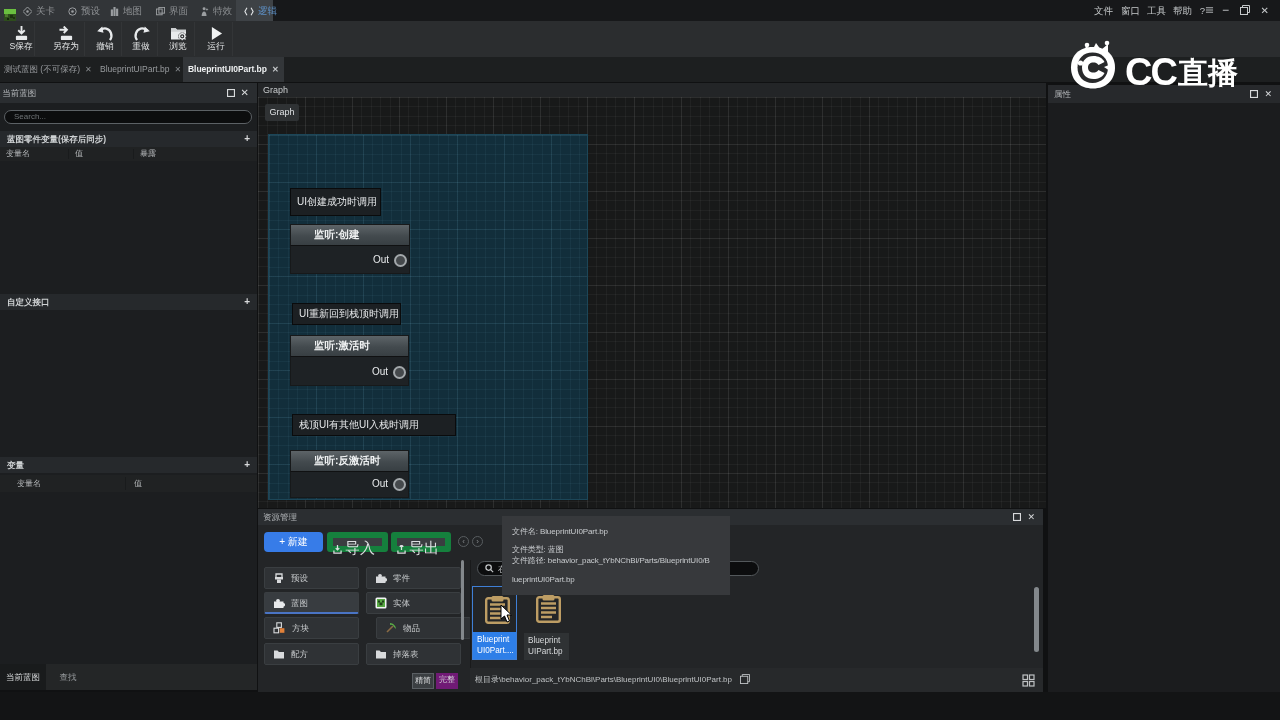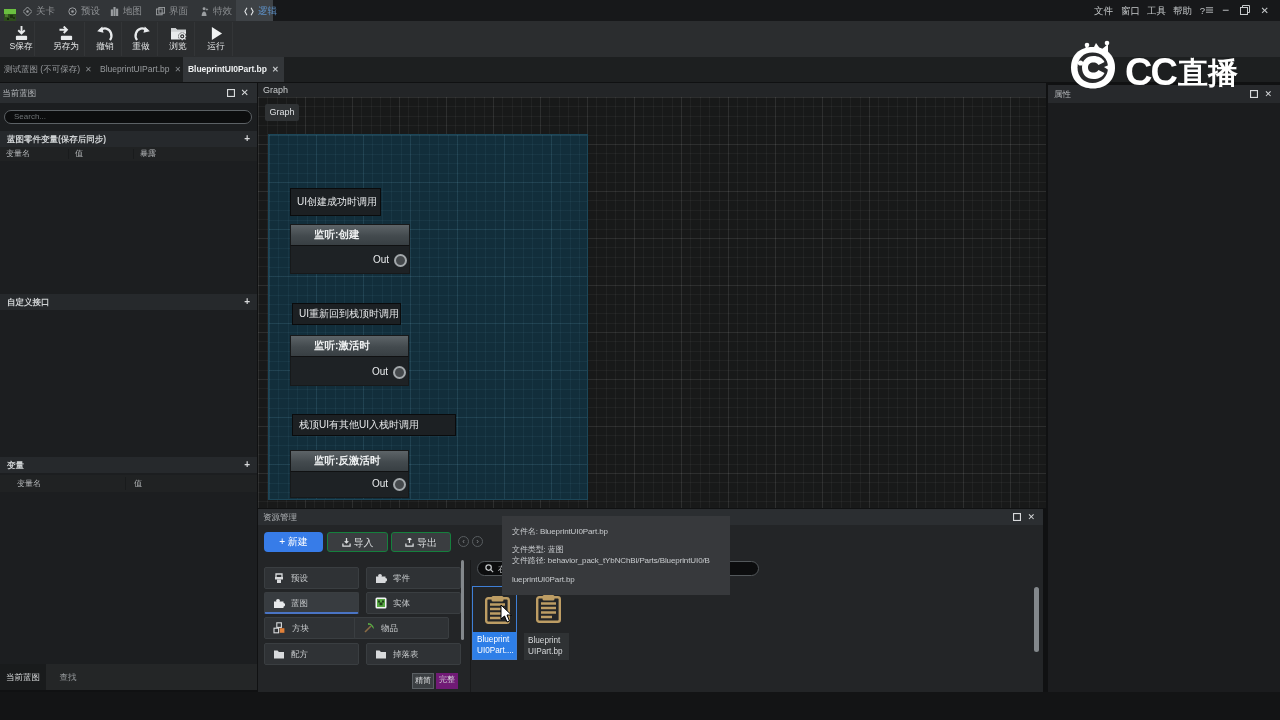--- a/index.html
+++ b/index.html
@@ -56,21 +56,21 @@
 #tealhead{left:0;top:0;width:318px;height:27px;background:#1d4f63;color:#e8ecee;font-size:10px;line-height:27px;padding-left:9px}
 .cmt{background:#1c2023;border:1px solid #0a0b0c;color:#e4e6e8;font-size:10px;display:flex;align-items:center;padding-left:6px;white-space:nowrap}
 .nhead{background:linear-gradient(#5d6468,#434a4e 55%,#383f43);color:#eff1f2;font-size:10.5px;font-weight:bold;display:flex;align-items:center;border:1px solid #17191a;border-bottom:0;white-space:nowrap}
 .nbody{background:#1e2225;border:1px solid #17191a;border-top:1px solid #101112}
 .outrow{position:absolute;color:#e8eaec;font-size:10px}
 .port{position:absolute;width:13px;height:13px;border-radius:50%;background:#45494c;border:2.5px solid #a3a8ab}
 
 #rpanel{left:258px;top:509px;width:785px;height:183px;background:#232527}
 #rphead{left:0;top:0;width:785px;height:16px;background:#2b2e31;color:#b3b6b9;font-size:8.5px;line-height:16px;padding-left:5px}
 .btn-blue{position:absolute;background:#377ce8;border-radius:4px;color:#fff;font-size:10px;text-align:center}
-.btn-dark{position:absolute;background:#3a3d40;border:1px solid #15803d;border-radius:3px;color:#dcdee0;font-size:10px;text-align:center}
+.btn-dark{position:absolute;background:#3a3d40;border:6px solid #15803d;border-radius:3px;color:#dcdee0;font-size:15px;text-align:left}
 .circ{position:absolute;width:11px;height:11px;border-radius:50%;border:1px solid #585d60;color:#85898c;font-size:8px;text-align:center;line-height:9px}
 .cat{position:absolute;width:95px;height:22px;background:#2f3235;border:1px solid #3a3e41;border-radius:2px;color:#c7cacc;font-size:8.5px;line-height:20px}
 .cat svg{vertical-align:-3px;margin:0 6px 0 8px}
 #cat-blue{background:#383c40;border-bottom:2px solid #4a74c4}
 .vdiv{left:212px;top:51px;width:1px;height:132px;background:#191a1b}
 #fsearch{left:219px;top:52px;width:282px;height:15px;border:1px solid #53585b;border-radius:8px;background:#0c0d0e;color:#c3c6c8;font-size:8.5px;line-height:14px;padding-left:7px}
 .ftile{position:absolute;width:45px;top:77px;height:74px}
 .flabel{position:absolute;left:0;bottom:0;width:100%;height:27px;font-size:8.2px;line-height:10.5px;padding:3px 0 0 4px}
 .pill{position:absolute;font-size:8px;color:#d6d8da;text-align:center;line-height:14px;z-index:5}
 #rpbot{left:212px;top:159px;width:573px;height:24px;background:#27292b;color:#bfc2c4;font-size:8px;line-height:24px}
@@ -275,21 +275,21 @@
         <rect x="2" y="2" width="8" height="8" fill="#58a944"></rect>
         <rect x="3" y="3.5" width="2" height="2" fill="#1e3f18"></rect>
         <rect x="7" y="3.5" width="2" height="2" fill="#1e3f18"></rect>
         <rect x="4.5" y="5.5" width="3" height="2.8" fill="#1e3f18"></rect>
       </svg>实体</div>
   <div class="cat" style="left:6px;top:108px"><svg width="13" height="12" viewBox="0 0 13 12">
         <rect x="3.8" y="0.8" width="4.6" height="4.6" fill="none" stroke="#d8dadc" stroke-width="1.1"></rect>
         <rect x="1" y="6.2" width="4.6" height="4.6" fill="none" stroke="#d8dadc" stroke-width="1.1"></rect>
         <rect x="6.8" y="6.2" width="4.6" height="4.6" fill="#e0813a"></rect>
       </svg>方块</div>
-  <div class="cat" style="left:96px;top:108px"><svg width="12" height="12" viewBox="0 0 12 12">
+  <div class="cat" style="left:118px;top:108px"><svg width="12" height="12" viewBox="0 0 12 12">
         <path d="M2 10L8 4" stroke="#8a6b45" stroke-width="1.6"></path>
         <path d="M5 1c3 0 6 3 6 6L9 5C8 3 7 2.5 5 3Z" fill="#5aaf46"></path>
       </svg>物品</div>
   <div class="cat" style="left:6px;top:134px"><svg width="12" height="12" viewBox="0 0 12 12">
         <path d="M1 2.5h3.5L6 4h5v6.5H1z" fill="#d8dadc"></path>
       </svg>配方</div>
   <div class="cat" style="left:108px;top:134px"><svg width="12" height="12" viewBox="0 0 12 12">
         <path d="M1 2.5h3.5L6 4h5v6.5H1z" fill="#d8dadc"></path>
       </svg>掉落表</div>
   <div class="abs vdiv"></div>
@@ -309,20 +309,32 @@
   <div class="ftile" style="left:266px">
     <svg width="25" height="28" viewBox="0 0 25 28" style="position:absolute;left:12px;top:9px">
       <rect x="6.5" y="0" width="12" height="5.5" rx="1.5" fill="#bd9d64"></rect>
       <rect x="1.2" y="2.2" width="22.6" height="24.6" rx="2" fill="none" stroke="#bd9d64" stroke-width="2.4"></rect>
       <path d="M5 8.5h15M5 13h15M5 17.5h15M5 22h11" stroke="#bd9d64" stroke-width="2.4"></path>
     </svg>
     <div class="flabel" style="background:#2f3234;color:#d6d8da">Blueprint<br>UIPart.bp</div>
   </div>
   <div class="pill" style="left:154px;top:164px;width:22px;height:16px;background:#3b3f42;border:1px solid #5a5f63">精简</div>
   <div class="pill" style="left:178px;top:164px;width:22px;height:16px;background:#701a75">完整</div>
+  <div class="abs" id="rpbot"><span style="margin-left:5px">根目录\behavior_pack_tYbNChBl\Parts\BlueprintUI0\BlueprintUI0Part.bp</span>
+    <svg width="10" height="10" viewBox="0 0 11 11" style="vertical-align:-2px;margin-left:6px">
+        <rect x="0.5" y="2.5" width="8" height="8" fill="none" stroke="#bfc2c4"></rect>
+        <path d="M2.5 2.5v-2h8v8h-2" fill="none" stroke="#bfc2c4"></path>
+      </svg>
+    <svg width="13" height="13" viewBox="0 0 13 13" style="position:absolute;right:8px;top:6px">
+        <rect x="1" y="1" width="4.5" height="4.5" fill="none" stroke="#bfc2c4" stroke-width="1.2"></rect>
+        <rect x="7.5" y="1" width="4.5" height="4.5" fill="none" stroke="#bfc2c4" stroke-width="1.2"></rect>
+        <rect x="1" y="7.5" width="4.5" height="4.5" fill="none" stroke="#bfc2c4" stroke-width="1.2"></rect>
+        <rect x="7.5" y="7.5" width="4.5" height="4.5" fill="none" stroke="#bfc2c4" stroke-width="1.2"></rect>
+      </svg>
+  </div>
   <div class="scroll" style="left:203px;top:51px;width:3px;height:80px"></div>
   <div class="scroll" style="left:776px;top:78px;width:5px;height:65px"></div>
 </div>
 
 <div class="abs" id="tip">
   <div style="top:10px">文件名: BlueprintUI0Part.bp</div>
   <div style="top:28px">文件类型: 蓝图</div>
   <div style="top:39px">文件路径: behavior_pack_tYbNChBl/Parts/BlueprintUI0/B</div>
   <div style="top:59px">lueprintUI0Part.bp</div>
 </div>

